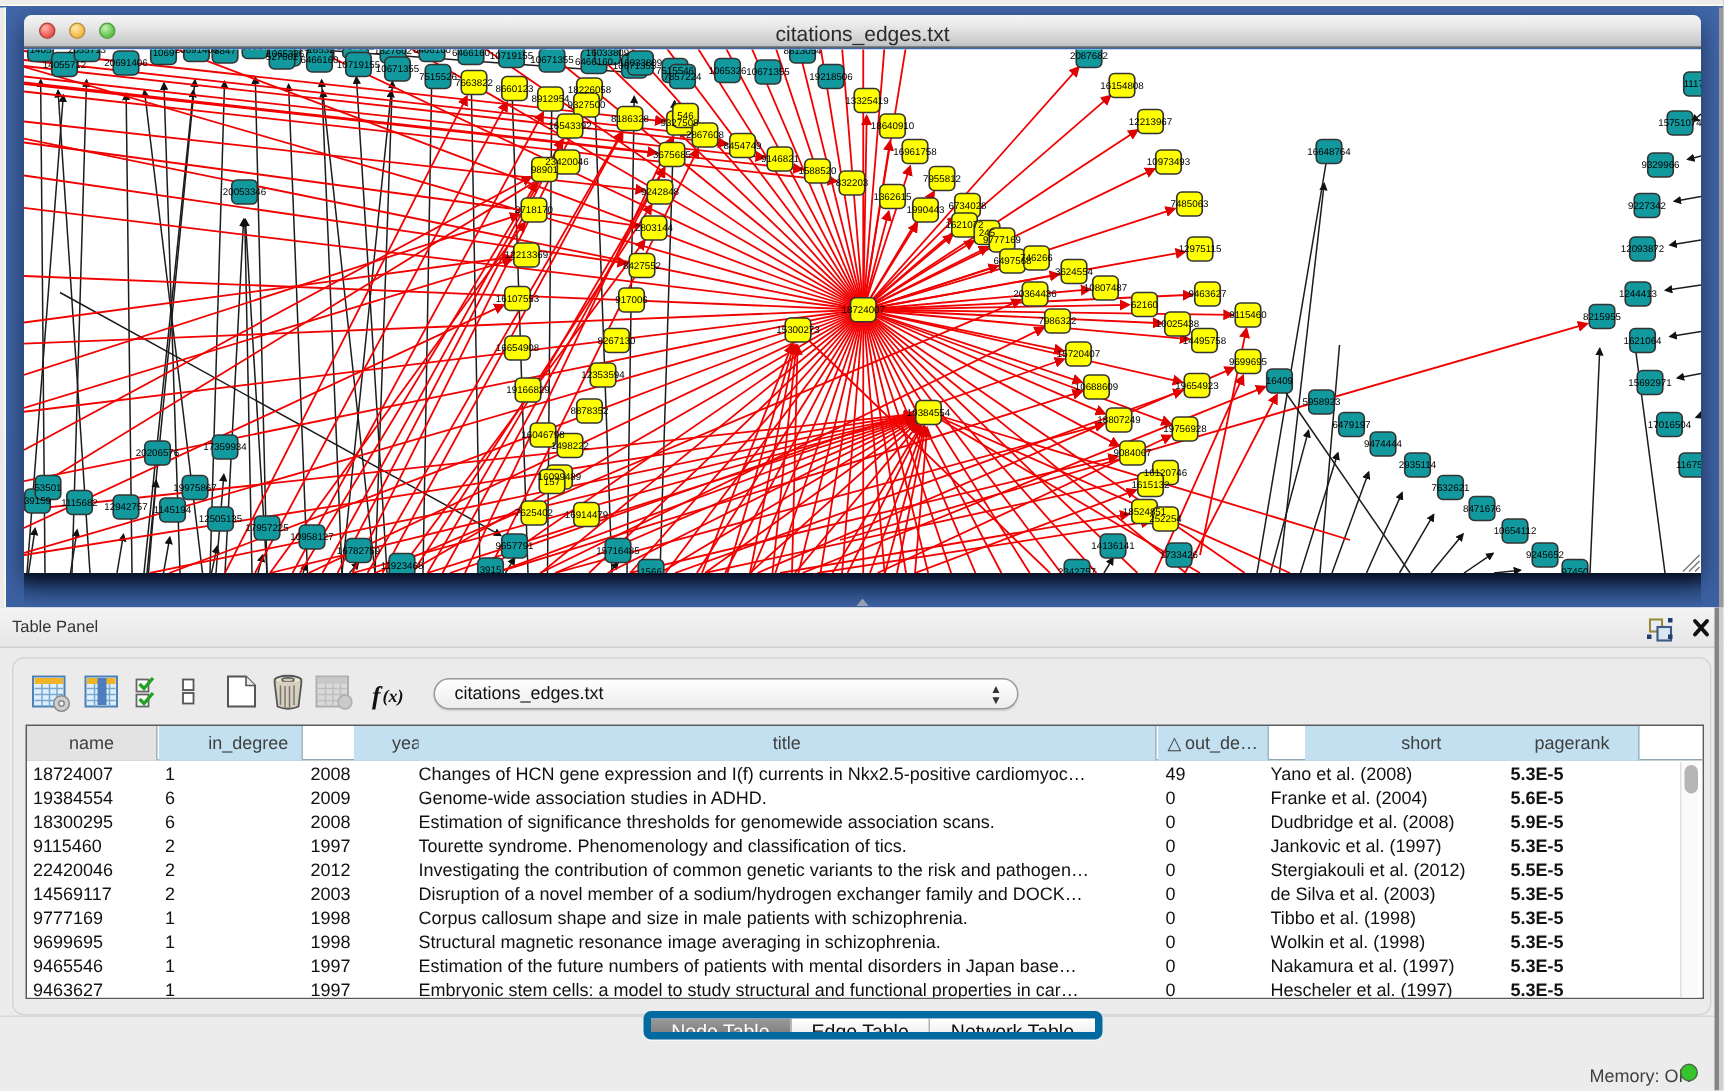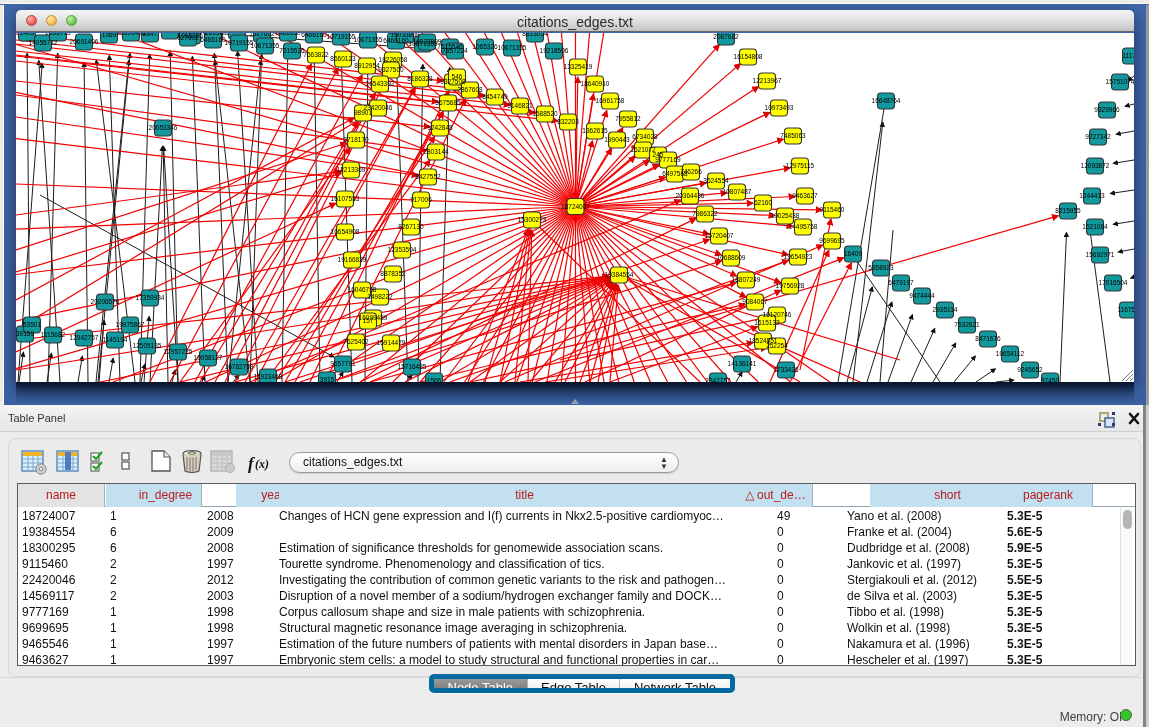--- a/index.html
+++ b/index.html
@@ -50,21 +50,21 @@
 .combo { position:absolute; left:280px; top:13px;  width:390px; height:21px;
   border:1px solid #9a9a9a; border-radius:11px;
   background:linear-gradient(180deg,#ffffff,#ededed); box-shadow:0 1px 1px rgba(0,0,0,.12);
   font-size:12px; color:#111; line-height:19px; padding-left:13px; }
 .combo .spin { position:absolute; right:10px; top:3px; font-size:8px; color:#333; line-height:7px; letter-spacing:0;}
 
 .tablebox { position:absolute; left:8px; top:44px; width:1119px; height:183px;
   border:1px solid #5a5a5a; background:#fff; overflow:hidden; }
 .thead { position:absolute; left:0; top:0; width:1117px; height:23px; background:#fff;
   border-bottom:1px solid #8ea4b0; }
-.th { position:absolute; top:0; height:23px; font-size:12px; color:#b91c1c; text-align:center;
+.th { position:absolute; top:0; height:23px; font-size:12px; color:#404040; text-align:center;
   line-height:23px; border-right:1px solid #9fb6c2; background:#c2e0f0; }
 .tbody { position:absolute; left:0; top:24px; width:1117px; height:158px; background:#fff;
   font-size:12px; color:#111; }
 .tr { position:relative; height:16px; line-height:16px; white-space:nowrap; }
 .tr div { position:absolute; top:0; overflow:hidden; }
 .c0 { left:4px; width:84px; }
 .c1 { left:92px; width:90px; }
 .c2 { left:189px; width:80px; }
 .c3 { left:261px; width:492px; }
 .c4 { left:759px; width:70px; }
@@ -716,38 +716,39 @@
           <text x="246" y="19" font-family="Liberation Serif, serif" font-style="italic" font-weight="bold" font-size="12" fill="#111">(x)</text>
         </svg>
         <div class="combo">citations_edges.txt<span class="spin">▲<br>▼</span></div>
       </div>
       <div class="tablebox">
         <div class="thead">
           <div class="th" style="left:0;width:87px;background:#e3e3e3 !important;">name</div>
           <div class="th" style="left:88px;width:96px;padding-left:24px;">in_degree</div>
           <div class="th" style="left:185px;width:75px;margin-left:33px;">year</div>
           <div class="th" style="left:261px;width:492px;">title</div>
-          <div class="th" style="left:721px;width:74px;">△ out_de…</div>
+          <div class="th" style="left:754px;width:74px;">△ out_de…</div>
           <div class="th" style="left:852px;width:156px;">short</div>
           <div class="th" style="left:986px;width:89px;">pagerank</div>
         </div>
         <div class="tbody">
 <div class="tr">
               <div class="c0">18724007</div>
               <div class="c1">1</div>
               <div class="c2">2008</div>
               <div class="c3">Changes of HCN gene expression and I(f) currents in Nkx2.5‑positive cardiomyoc…</div>
               <div class="c4">49</div>
               <div class="c5">Yano et al. (2008)</div>
               <div class="c6">5.3E‑5</div>
             </div>
 <div class="tr">
               <div class="c0">19384554</div>
               <div class="c1">6</div>
               <div class="c2">2009</div>
+              <div class="c3">Genome‑wide association studies in ADHD.</div>
               <div class="c4">0</div>
               <div class="c5">Franke et al. (2004)</div>
               <div class="c6">5.6E‑5</div>
             </div>
 <div class="tr">
               <div class="c0">18300295</div>
               <div class="c1">6</div>
               <div class="c2">2008</div>
               <div class="c3">Estimation of significance thresholds for genomewide association scans.</div>
               <div class="c4">0</div>
@@ -798,21 +799,21 @@
               <div class="c4">0</div>
               <div class="c5">Wolkin et al. (1998)</div>
               <div class="c6">5.3E‑5</div>
             </div>
 <div class="tr">
               <div class="c0">9465546</div>
               <div class="c1">1</div>
               <div class="c2">1997</div>
               <div class="c3">Estimation of the future numbers of patients with mental disorders in Japan base…</div>
               <div class="c4">0</div>
-              <div class="c5">Nakamura et al. (1996)</div>
+              <div class="c5">Nakamura et al. (1997)</div>
               <div class="c6">5.3E‑5</div>
             </div>
 <div class="tr">
               <div class="c0">9463627</div>
               <div class="c1">1</div>
               <div class="c2">1997</div>
               <div class="c3">Embryonic stem cells: a model to study structural and functional properties in car…</div>
               <div class="c4">0</div>
               <div class="c5">Hescheler et al. (1997)</div>
               <div class="c6">5.3E‑5</div>

